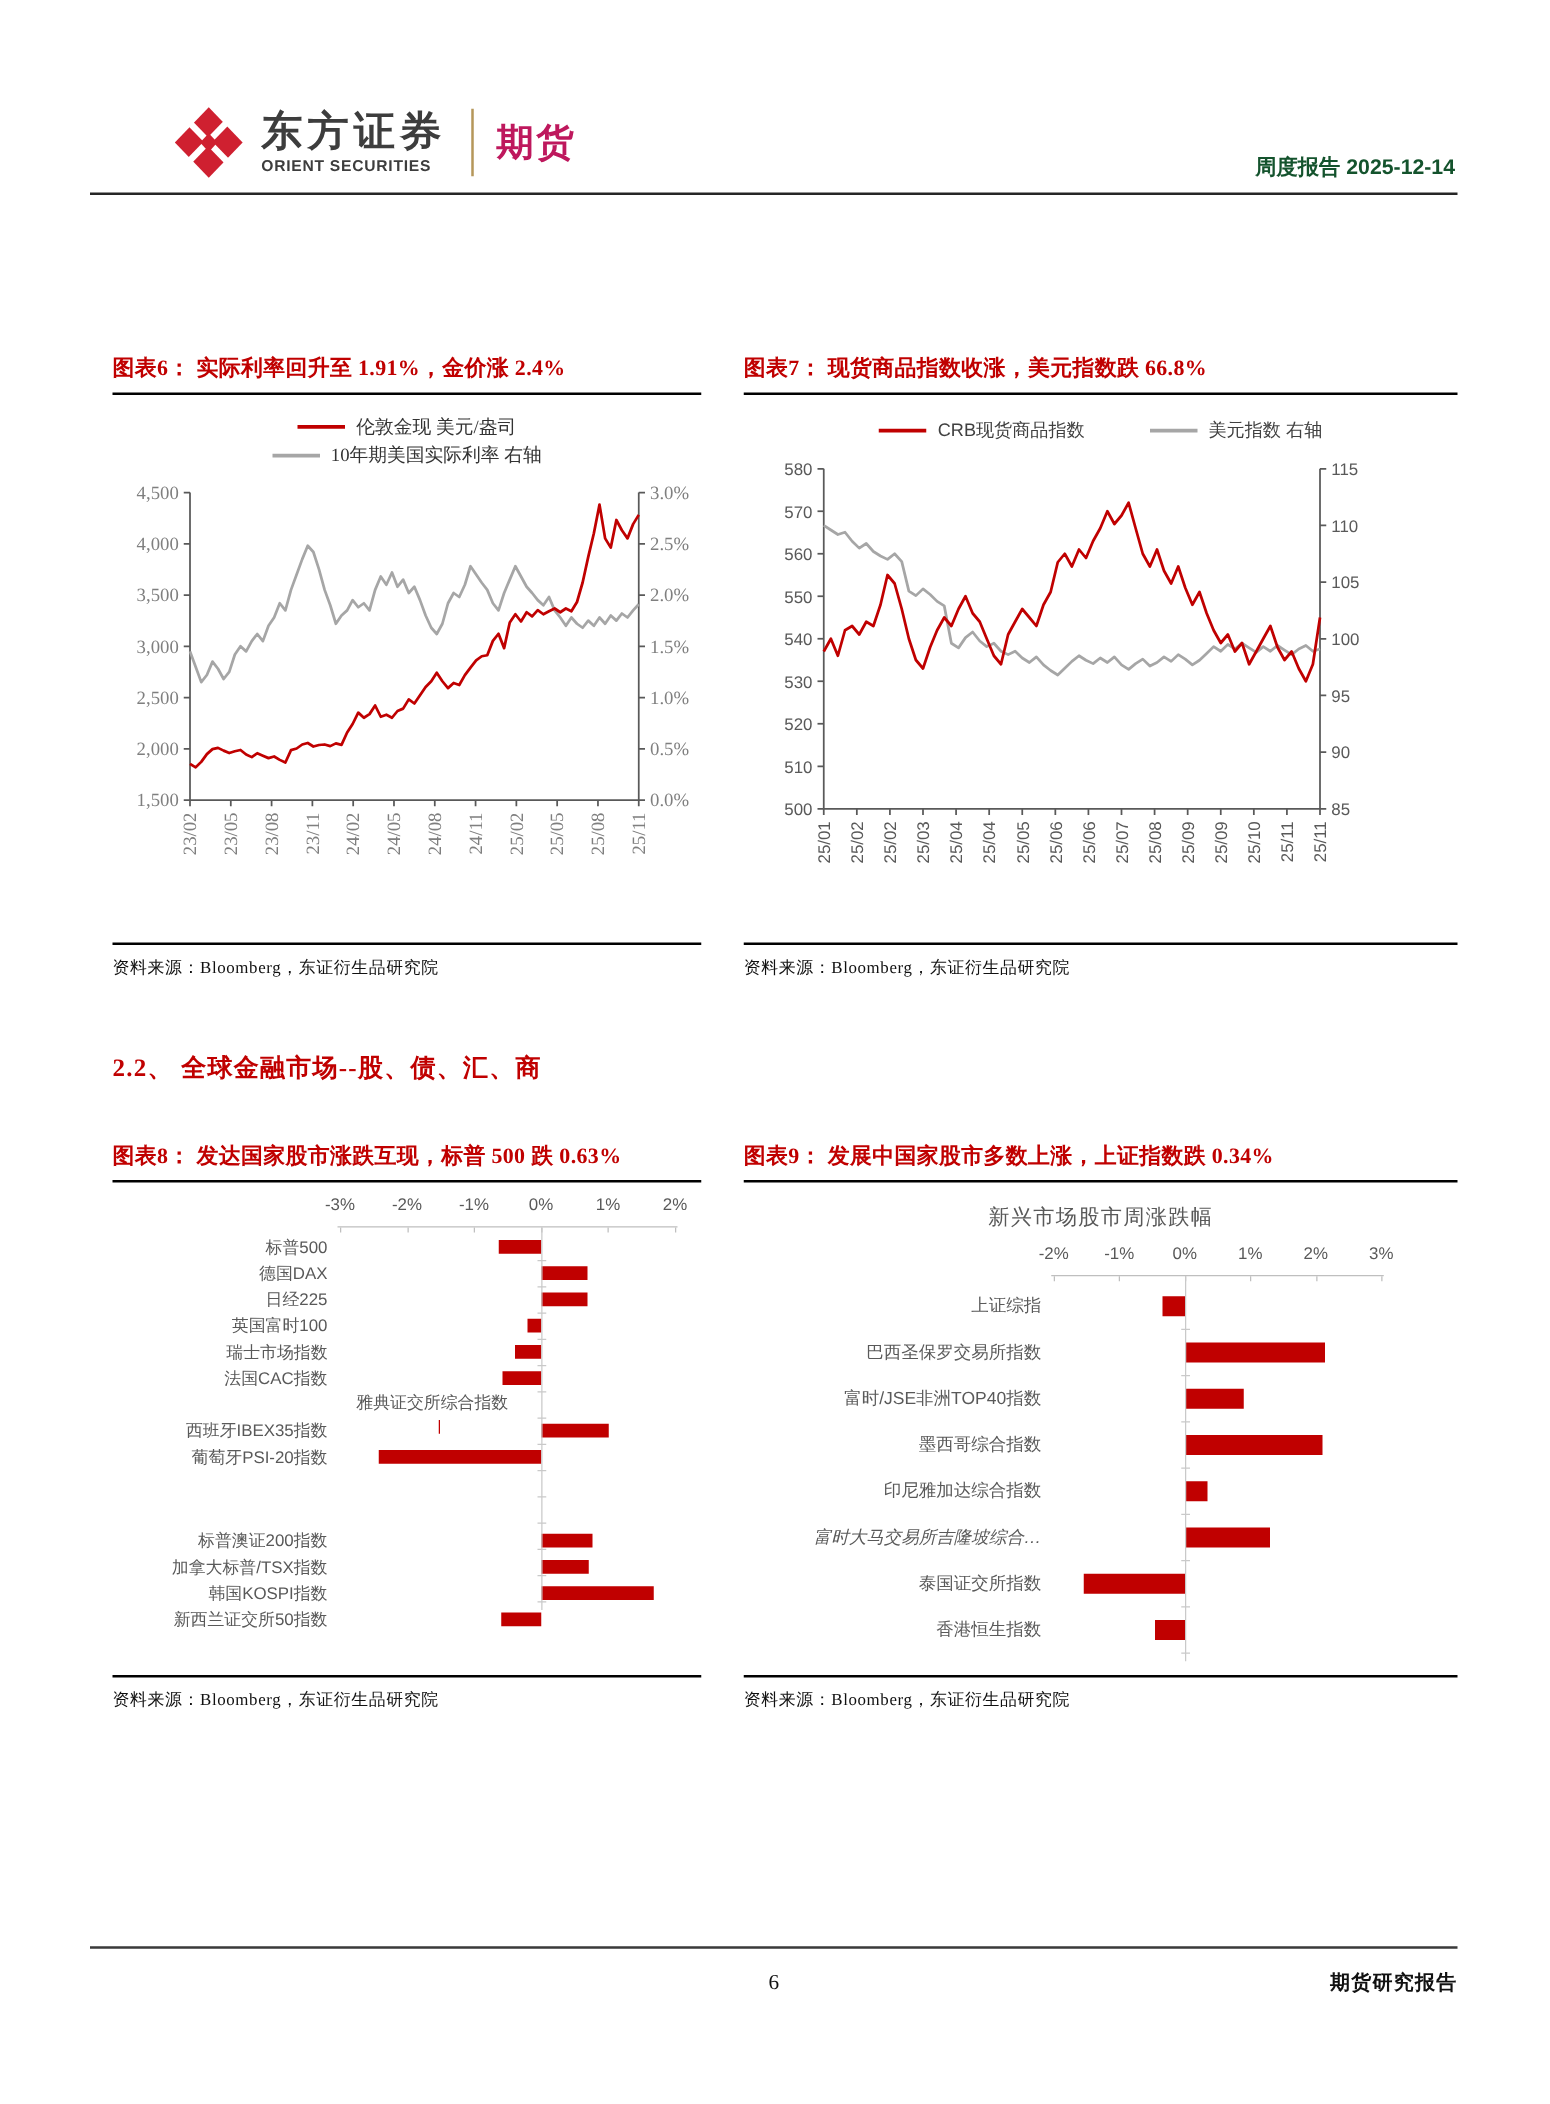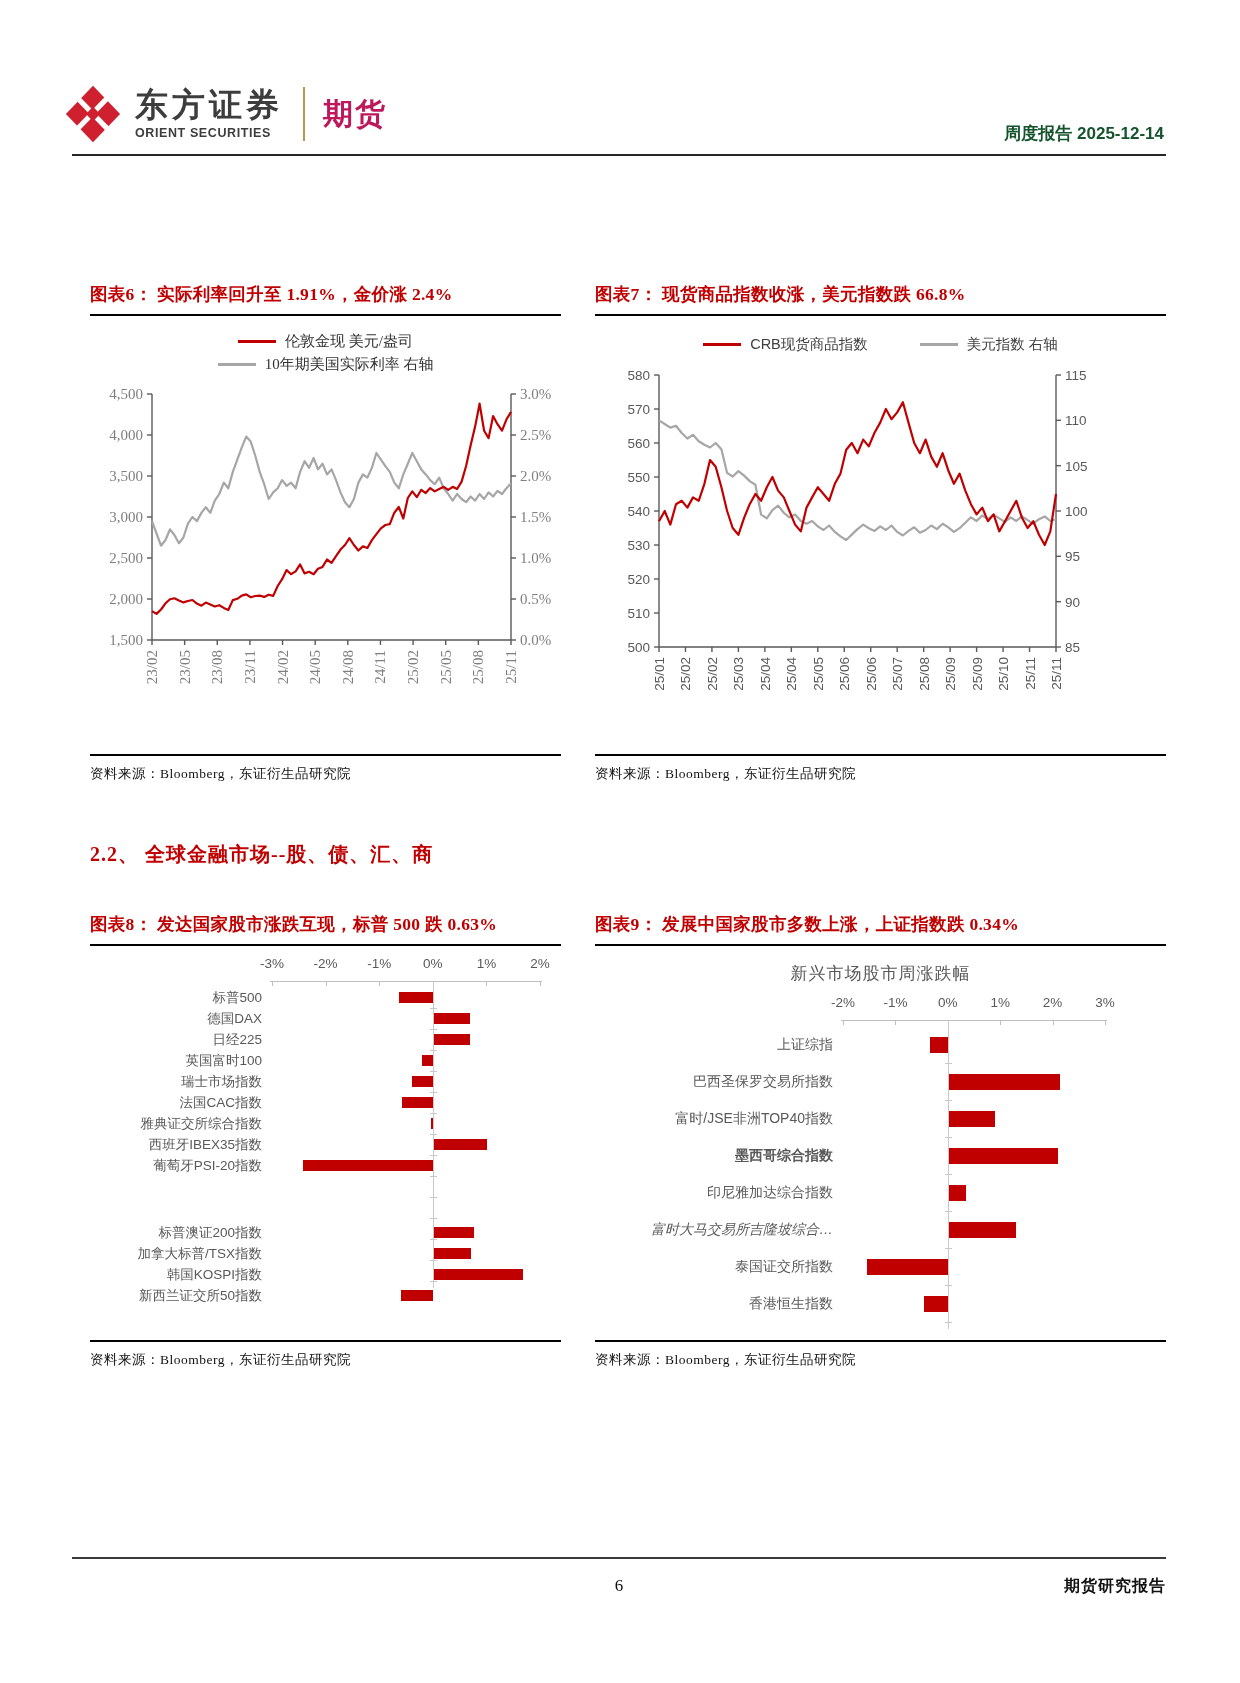--- a/index.html
+++ b/index.html
@@ -1,20 +1,20 @@
 <!DOCTYPE html>
 <html><head>
 <meta charset="utf-8">
 <style>
   *{margin:0;padding:0;box-sizing:border-box}
   html,body{background:#fff}
   .page{width:1240px;height:1683px;position:relative;background:#fff;overflow:hidden;
         font-family:"Liberation Sans",sans-serif;color:#1a1a1a}
   
-  .header{padding:84px 74px 0 38px;position:relative}
+  .header{padding:84px 74px 0 112px;position:relative}
   .logo-row{display:flex;align-items:center;margin-left:26px}
   .logo-mark{width:58px;height:60px;flex:0 0 auto}
   .logo-text{margin-left:13px}
   .logo-cn{font-size:33px;font-weight:bold;color:#3d3d3d;letter-spacing:4px;line-height:1.05}
   .logo-en{font-size:12.5px;font-weight:bold;color:#3d3d3d;letter-spacing:.6px;margin-top:3px}
   .logo-divider{width:2px;height:54px;background:#b5975a;margin:0 18px 0 20px}
   .logo-division{font-size:30px;color:#be185d;letter-spacing:2px;font-weight:bold}
   .report-meta{position:absolute;right:76px;top:122px;font-size:17px;color:#14532d;font-weight:600}
   .header-rule{margin:10px 74px 0 72px;border-top:2px solid #262626}
   
@@ -295,21 +295,21 @@
               <div class="hb-track" style="width: 268px; height: 21px;">
                 <div class="hb-bar" style="height: 11px; top: 5px; background: rgb(192, 0, 0); width: 20.368px; left: 140.432px;"></div>
               </div>
             </div>
             <div class="hb-row" style="height: 21px;">
               <div class="hb-label" style="width: 182px; font-size: 13.5px;">法国CAC指数</div>
               <div class="hb-track" style="width: 268px; height: 21px;">
                 <div class="hb-bar" style="height: 11px; top: 5px; background: rgb(192, 0, 0); width: 30.552px; left: 130.248px;"></div>
               </div>
             </div>
-            <div class="hb-row" style="height: 21px;">
+            <div class="hb-row" style="height: 21px; flex-direction: column;">
               <div class="hb-label" style="width: 182px; font-size: 13.5px;">雅典证交所综合指数</div>
               <div class="hb-track" style="width: 268px; height: 21px;">
                 <div class="hb-bar" style="height: 11px; top: 5px; background: rgb(192, 0, 0); width: 1.608px; left: 159.192px;"></div>
               </div>
             </div>
             <div class="hb-row" style="height: 21px;">
               <div class="hb-label" style="width: 182px; font-size: 13.5px;">西班牙IBEX35指数</div>
               <div class="hb-track" style="width: 268px; height: 21px;">
                 <div class="hb-bar" style="height: 11px; top: 5px; background: rgb(192, 0, 0); width: 54.672px; left: 160.8px;"></div>
               </div>
@@ -394,21 +394,21 @@
               <div class="hb-track" style="width: 262px; height: 37px;">
                 <div class="hb-bar" style="height: 16px; top: 10.5px; background: rgb(192, 0, 0); width: 112.66px; left: 104.8px;"></div>
               </div>
             </div>
             <div class="hb-row" style="height: 37px;">
               <div class="hb-label" style="width: 248px; font-size: 14px;">富时/JSE非洲TOP40指数</div>
               <div class="hb-track" style="width: 262px; height: 37px;">
                 <div class="hb-bar" style="height: 16px; top: 10.5px; background: rgb(192, 0, 0); width: 47.16px; left: 104.8px;"></div>
               </div>
             </div>
-            <div class="hb-row" style="height: 37px; font-weight: bold;">
+            <div class="hb-row" style="height: 37px;">
               <div class="hb-label" style="width: 248px; font-size: 14px;">墨西哥综合指数</div>
               <div class="hb-track" style="width: 262px; height: 37px;">
                 <div class="hb-bar" style="height: 16px; top: 10.5px; background: rgb(192, 0, 0); width: 110.04px; left: 104.8px;"></div>
               </div>
             </div>
             <div class="hb-row" style="height: 37px;">
               <div class="hb-label" style="width: 248px; font-size: 14px;">印尼雅加达综合指数</div>
               <div class="hb-track" style="width: 262px; height: 37px;">
                 <div class="hb-bar" style="height: 16px; top: 10.5px; background: rgb(192, 0, 0); width: 18.34px; left: 104.8px;"></div>
               </div>

